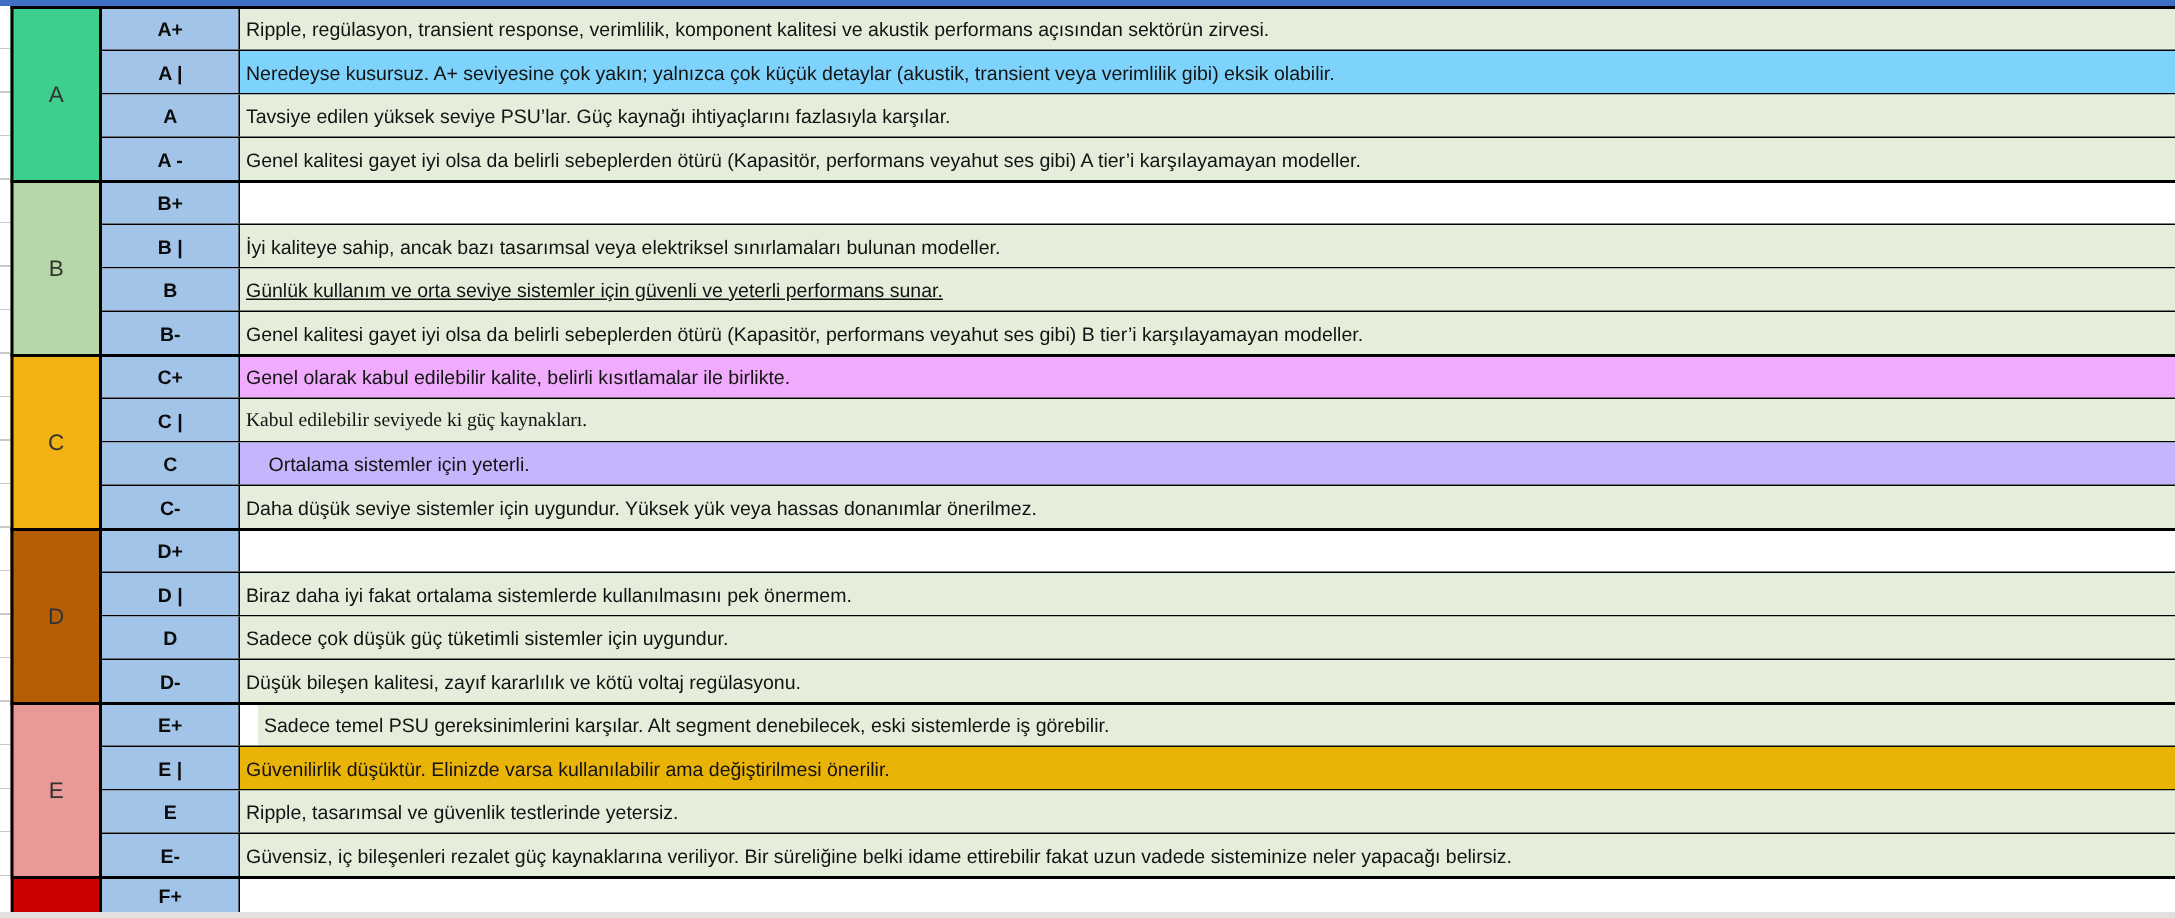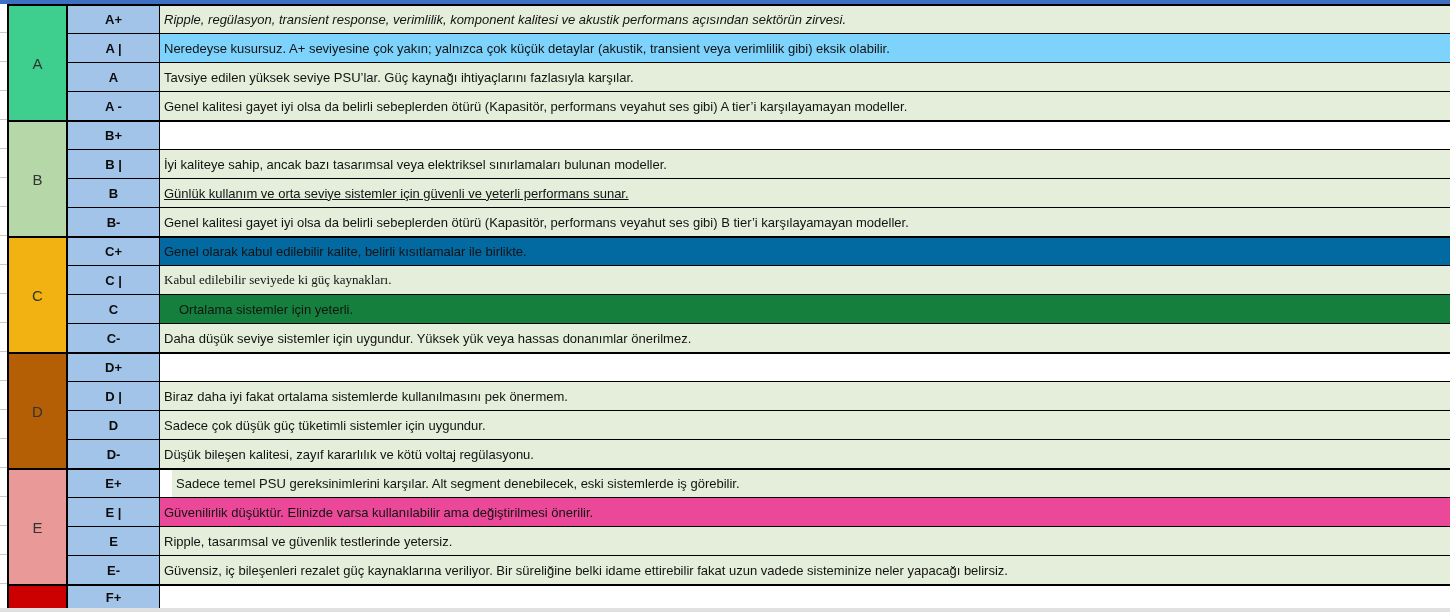--- a/index.html
+++ b/index.html
@@ -54,21 +54,21 @@
 <div class="screen">
   <div class="topbar" style="background: rgb(61, 111, 194);"></div>
   <div class="sheet">
     <div class="gutter"></div>
     <div class="table" id="tier-table">
         <div class="tier-group">
           <div class="tier-letter" style="background: rgb(62, 207, 142);">A</div>
           <div class="tier-rows">
             <div class="tier-row first">
               <div class="label-cell" style="background: rgb(162, 196, 232);">A+</div>
-              <div class="desc-cell" style="background: rgb(228, 238, 218); font-style: italic;">Ripple, regülasyon, transient response, verimlilik, komponent kalitesi ve akustik performans açısından sektörün zirvesi.</div>
+              <div class="desc-cell" style="background: rgb(228, 238, 218);">Ripple, regülasyon, transient response, verimlilik, komponent kalitesi ve akustik performans açısından sektörün zirvesi.</div>
             </div>
             <div class="tier-row">
               <div class="label-cell" style="background: rgb(162, 196, 232);">A |</div>
               <div class="desc-cell" style="background: #7dd3fc;">Neredeyse kusursuz. A+ seviyesine çok yakın; yalnızca çok küçük detaylar (akustik, transient veya verimlilik gibi) eksik olabilir.</div>
             </div>
             <div class="tier-row">
               <div class="label-cell" style="background: rgb(162, 196, 232);">A</div>
               <div class="desc-cell" style="background: rgb(228, 238, 218);">Tavsiye edilen yüksek seviye PSU’lar. Güç kaynağı ihtiyaçlarını fazlasıyla karşılar.</div>
             </div>
             <div class="tier-row">
@@ -95,29 +95,29 @@
               <div class="label-cell" style="background: rgb(162, 196, 232);">B-</div>
               <div class="desc-cell" style="background: rgb(228, 238, 218);">Genel kalitesi gayet iyi olsa da belirli sebeplerden ötürü (Kapasitör, performans veyahut ses gibi) B tier’i karşılayamayan modeller.</div>
             </div>
           </div>
         </div>
         <div class="tier-group">
           <div class="tier-letter" style="background: rgb(242, 178, 17);">C</div>
           <div class="tier-rows">
             <div class="tier-row first">
               <div class="label-cell" style="background: rgb(162, 196, 232);">C+</div>
-              <div class="desc-cell" style="background: #0369a1;">Genel olarak kabul edilebilir kalite, belirli kısıtlamalar ile birlikte.</div>
+              <div class="desc-cell" style="background: #f0abfc;">Genel olarak kabul edilebilir kalite, belirli kısıtlamalar ile birlikte.</div>
             </div>
             <div class="tier-row">
               <div class="label-cell" style="background: rgb(162, 196, 232);">C |</div>
               <div class="desc-cell" style="background: rgb(228, 238, 218); font-family: Liberation Serif, serif;">Kabul edilebilir seviyede ki güç kaynakları.</div>
             </div>
             <div class="tier-row">
               <div class="label-cell" style="background: rgb(162, 196, 232);">C</div>
-              <div class="desc-cell" style="background: #15803d; padding-left: 19px;">Ortalama sistemler için yeterli.</div>
+              <div class="desc-cell" style="background: #c4b5fd; padding-left: 19px;">Ortalama sistemler için yeterli.</div>
             </div>
             <div class="tier-row">
               <div class="label-cell" style="background: rgb(162, 196, 232);">C-</div>
               <div class="desc-cell" style="background: rgb(228, 238, 218);">Daha düşük seviye sistemler için uygundur. Yüksek yük veya hassas donanımlar önerilmez.</div>
             </div>
           </div>
         </div>
         <div class="tier-group">
           <div class="tier-letter" style="background: rgb(180, 95, 6);">D</div>
           <div class="tier-rows">
@@ -141,21 +141,21 @@
         </div>
         <div class="tier-group">
           <div class="tier-letter" style="background: rgb(234, 153, 153);">E</div>
           <div class="tier-rows">
             <div class="tier-row first">
               <div class="label-cell" style="background: rgb(162, 196, 232);">E+</div>
               <div class="desc-cell" style="background: rgb(228, 238, 218); margin-left: 12px;">Sadece temel PSU gereksinimlerini karşılar. Alt segment denebilecek, eski sistemlerde iş görebilir.</div>
             </div>
             <div class="tier-row">
               <div class="label-cell" style="background: rgb(162, 196, 232);">E |</div>
-              <div class="desc-cell" style="background: #ec4899;">Güvenilirlik düşüktür. Elinizde varsa kullanılabilir ama değiştirilmesi önerilir.</div>
+              <div class="desc-cell" style="background: #eab308;">Güvenilirlik düşüktür. Elinizde varsa kullanılabilir ama değiştirilmesi önerilir.</div>
             </div>
             <div class="tier-row">
               <div class="label-cell" style="background: rgb(162, 196, 232);">E</div>
               <div class="desc-cell" style="background: rgb(228, 238, 218);">Ripple, tasarımsal ve güvenlik testlerinde yetersiz.</div>
             </div>
             <div class="tier-row">
               <div class="label-cell" style="background: rgb(162, 196, 232);">E-</div>
               <div class="desc-cell" style="background: rgb(228, 238, 218);">Güvensiz, iç bileşenleri rezalet güç kaynaklarına veriliyor. Bir süreliğine belki idame ettirebilir fakat uzun vadede sisteminize neler yapacağı belirsiz.</div>
             </div>
           </div>

